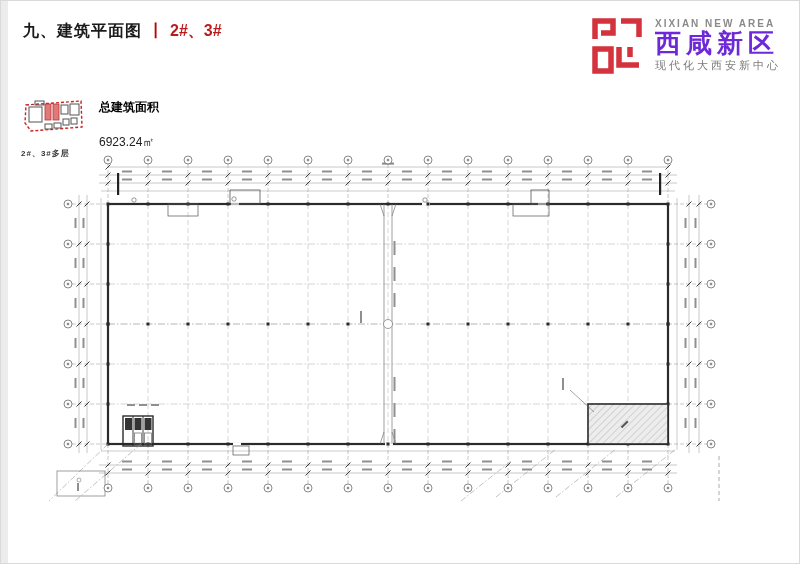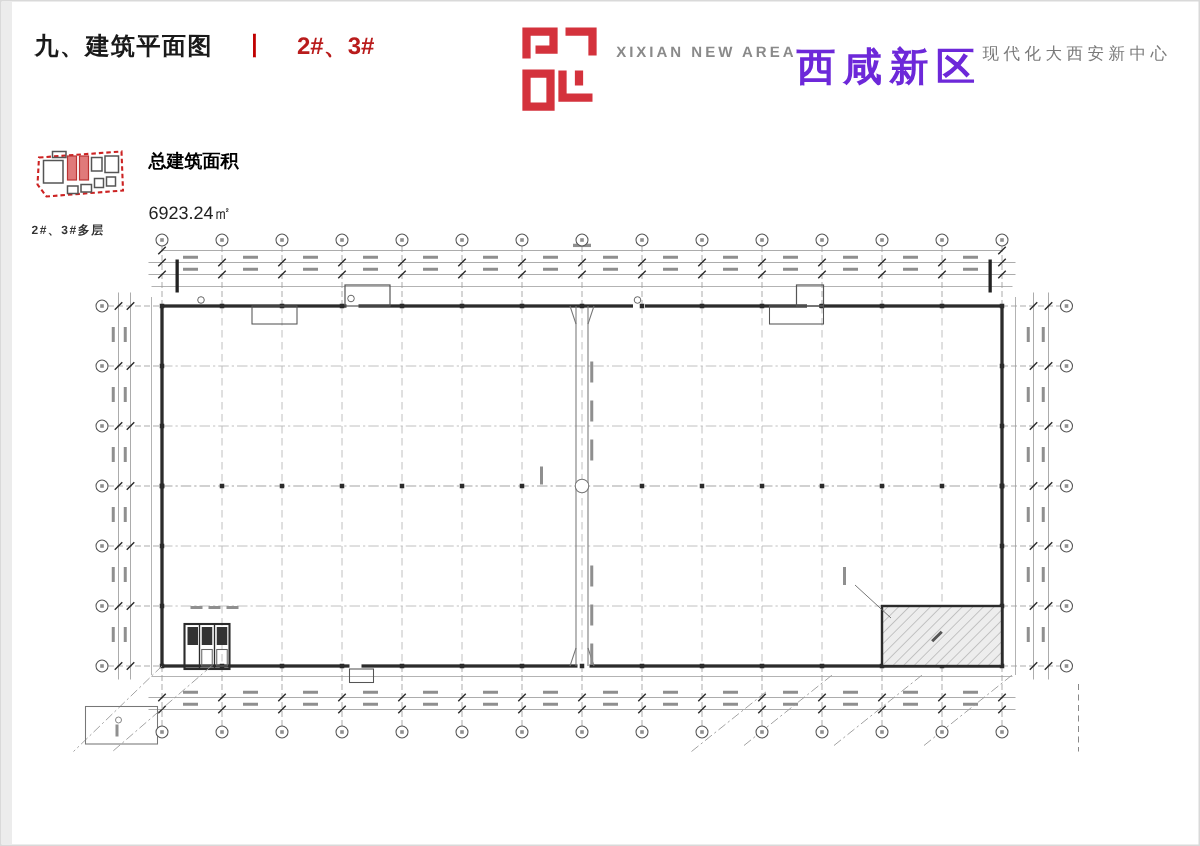--- a/index.html
+++ b/index.html
@@ -1,27 +1,27 @@
 <!DOCTYPE html>
 <html><head>
 <meta charset="utf-8">
 <style>
   html,body{margin:0;padding:0;}
   body{width:800px;height:564px;position:relative;background:#ffffff;
        font-family:"Liberation Sans",sans-serif;overflow:hidden;
        border:1px solid #d9d9d9;box-sizing:border-box;}
   .edge-strip{position:absolute;left:0;top:0;width:7px;height:564px;background:#ececec;}
   
-  .title-row{position:absolute;left:22px;top:20px;display:flex;align-items:flex-end;gap:20px;}
+  .title-row{position:absolute;left:22px;top:20px;display:flex;align-items:flex-end;gap:6px;}
   .title-main{font-size:16px;font-weight:bold;color:#1a1a1a;letter-spacing:1px;}
   .title-sep{font-size:16px;font-weight:bold;}
   .title-hl{font-size:16px;font-weight:bold;}
   
   .logo{position:absolute;right:18px;top:12px;display:flex;align-items:center;gap:10px;}
-  .logo-text{display:flex;flex-direction:row;line-height:1.15;}
+  .logo-text{display:flex;flex-direction:column;line-height:1.15;}
   .logo-en{font-size:10px;font-weight:bold;color:#8a8a8a;letter-spacing:2px;}
   .logo-cn{font-size:26px;font-weight:bold;color:#6d28d9;letter-spacing:5px;}
   .logo-tag{font-size:11px;color:#7a7a7a;letter-spacing:3px;}
   
   .keyplan-wrap{position:absolute;left:20px;top:96px;display:flex;gap:14px;}
   .keyplan-caption{font-size:8px;font-weight:bold;color:#333;margin-top:3px;letter-spacing:1px;}
   .area-block{padding-top:2px;}
   .area-label{font-size:12px;font-weight:bold;color:#000000;}
   .area-value{font-size:12px;color:#222;margin-top:18px;}
   

